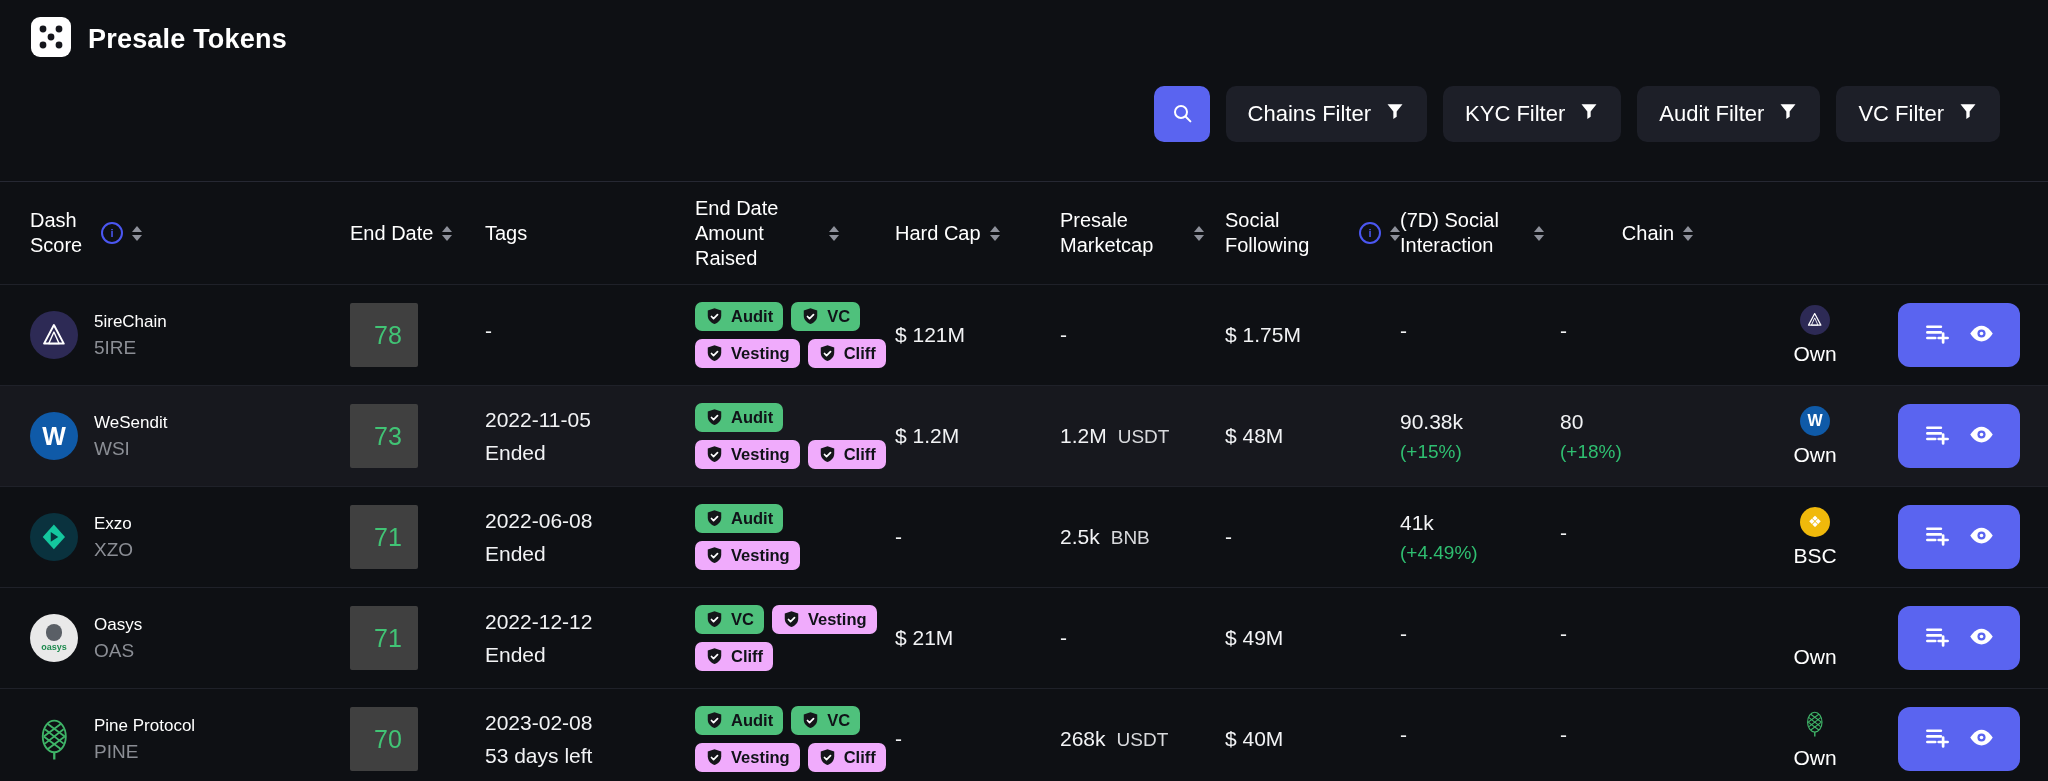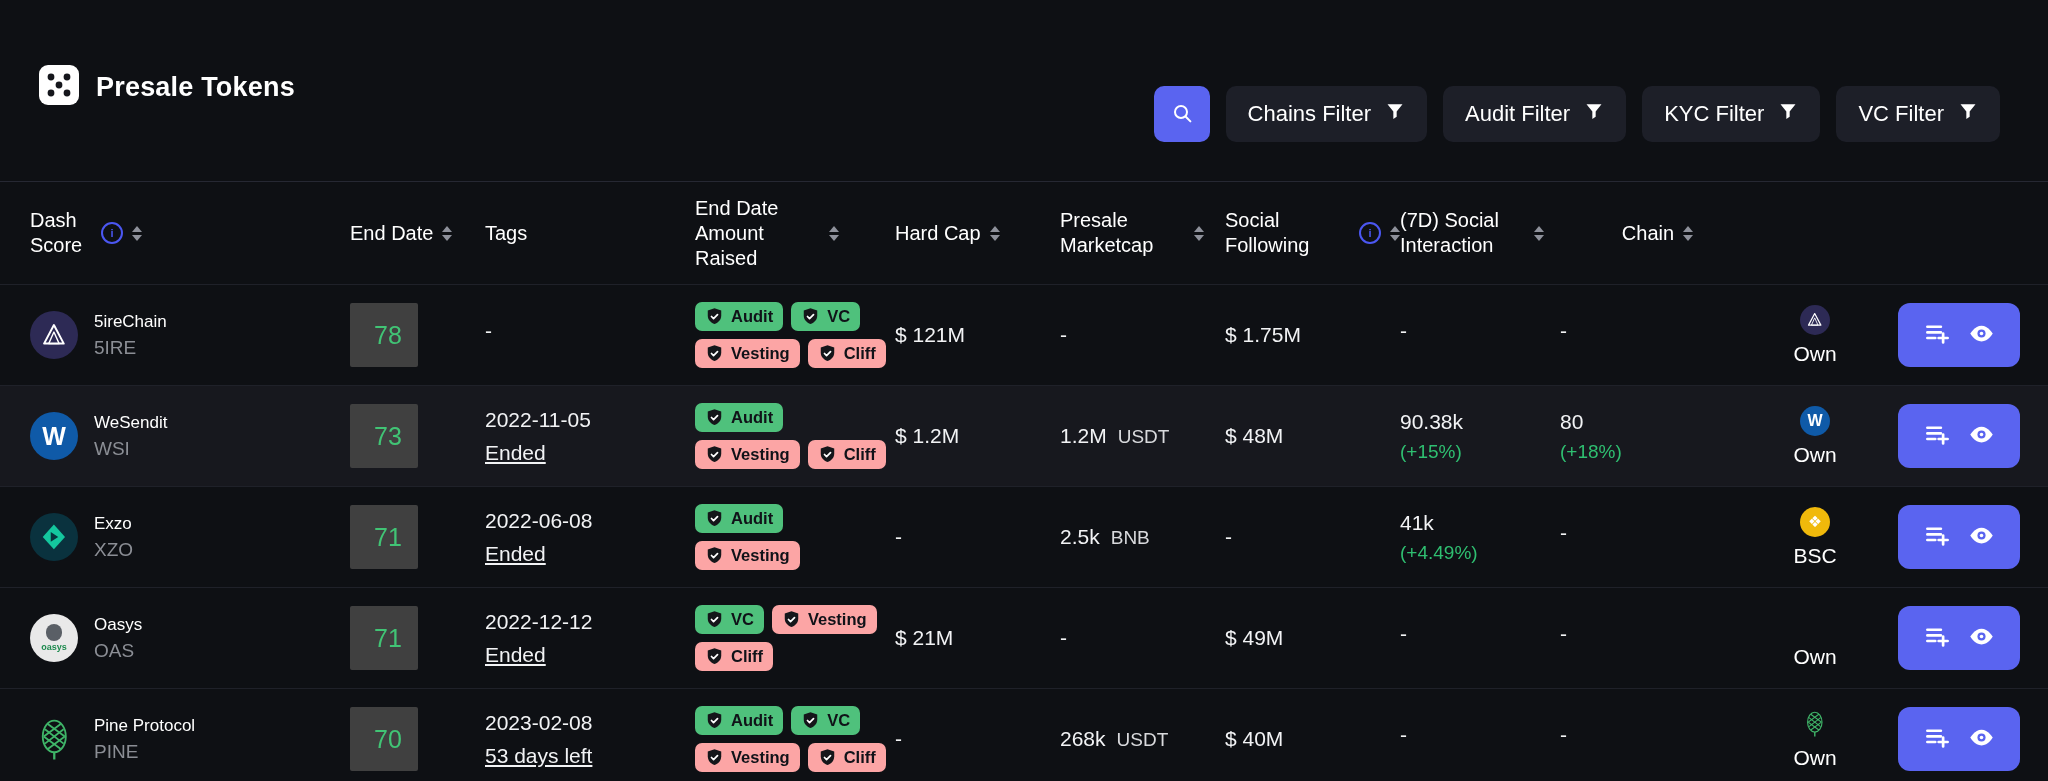--- a/index.html
+++ b/index.html
@@ -1,20 +1,20 @@
 <!DOCTYPE html>
 <html><head>
 <meta charset="utf-8">
 <style>
   html,body{margin:0;padding:0;}
   body{font-family:"Liberation Sans","DejaVu Sans",sans-serif;}
   .page{position:relative;width:2048px;height:781px;background:#0e1014;overflow:hidden;color:#f2f3f5;}
 
   
-  .titlebar{position:absolute;top:16px;left:38px;display:flex;align-items:center;gap:16px;margin-top:48px;}
+  .titlebar{position:absolute;top:16px;left:30px;display:flex;align-items:center;gap:16px;}
   .page-title{font-size:27px;font-weight:600;letter-spacing:.2px;color:#fff;}
 
   .toolbar{position:absolute;top:86px;right:48px;display:flex;gap:16px;align-items:center;}
   .search-btn{width:56px;height:56px;border:none;border-radius:10px;background:#5a64f0;display:flex;align-items:center;justify-content:center;cursor:pointer;}
   .filter-btn{height:56px;border:none;border-radius:10px;background:#1d1f28;color:#fff;display:flex;align-items:center;gap:14px;padding:0 22px;font-size:22px;font-weight:500;font-family:inherit;cursor:pointer;}
 
   
   .table{position:absolute;top:181px;left:0;right:0;}
   .row{display:grid;grid-template-columns:320px 135px 210px 200px 165px 165px 175px 160px 195px 120px 145px;padding:0 28px 0 30px;align-items:center;}
   .thead{height:102px;border-top:1px solid #262833;}
@@ -45,27 +45,27 @@
   .k-xzo{background:#0a323e;}
   .k-oas{background:#e9e9e9;}
   .k-bnb{background:#f0b90b;}
   .k-pine,.k-none{background:transparent;}
 
   
   .scorebox{width:60px;height:64px;border-radius:2px;background:#404040;display:flex;align-items:center;justify-content:center;font-size:25px;color:#41c475;padding-left:8px;}
 
   
   .datecell div{line-height:1.1;}
-  .datecell div + div{margin-top:9px;text-decoration:underline;}
+  .datecell div + div{margin-top:9px;}
 
   
   .tags{display:flex;flex-wrap:wrap;gap:8px;width:192px;}
   .tag{display:inline-flex;align-items:center;gap:7px;padding:5px 10px;border-radius:7px;font-size:16.5px;font-weight:700;color:#101218;}
   .tag-green{background:#4fc17c;}
-  .tag-yellow{background:#fca5a5;}
+  .tag-yellow{background:#f0abfc;}
   .tag svg{display:block;}
 
   
   .hcunit{font-size:19px;color:#d9dadd;margin-left:11px;}
 
   
   .socvalue{line-height:1.1;}
   .socchange{line-height:1.1;margin-top:9px;font-size:19px;color:#2fbf71;}
 
   
@@ -105,27 +105,27 @@
           </svg>
       </span>
     </button>
     <button class="filter-btn">
       <span>Chains Filter</span>
       <span><svg viewBox="0 0 24 24" width="20" height="20">
             <path d="M3 4h18l-7 8.5V19l-4 2.5v-9z" fill="#fff"></path>
           </svg></span>
     </button>
     <button class="filter-btn">
-      <span>Audit Filter</span>
+      <span>KYC Filter</span>
       <span><svg viewBox="0 0 24 24" width="20" height="20">
             <path d="M3 4h18l-7 8.5V19l-4 2.5v-9z" fill="#fff"></path>
           </svg></span>
     </button>
     <button class="filter-btn">
-      <span>KYC Filter</span>
+      <span>Audit Filter</span>
       <span><svg viewBox="0 0 24 24" width="20" height="20">
             <path d="M3 4h18l-7 8.5V19l-4 2.5v-9z" fill="#fff"></path>
           </svg></span>
     </button>
     <button class="filter-btn">
       <span>VC Filter</span>
       <span><svg viewBox="0 0 24 24" width="20" height="20">
             <path d="M3 4h18l-7 8.5V19l-4 2.5v-9z" fill="#fff"></path>
           </svg></span>
     </button>

